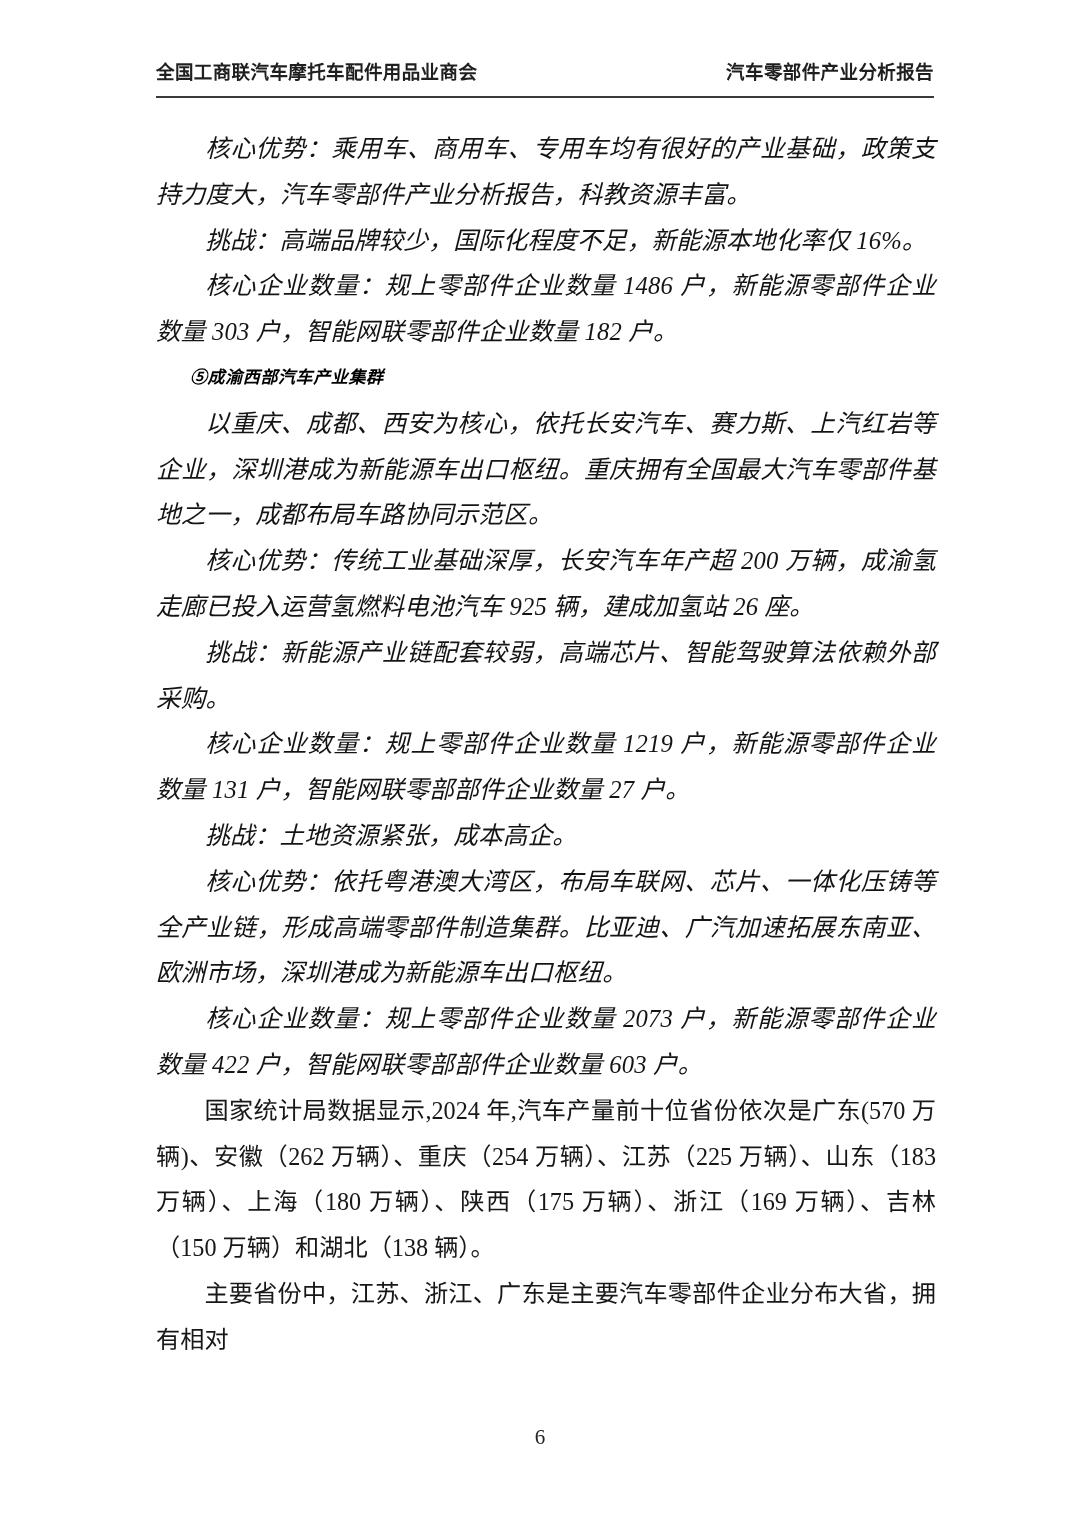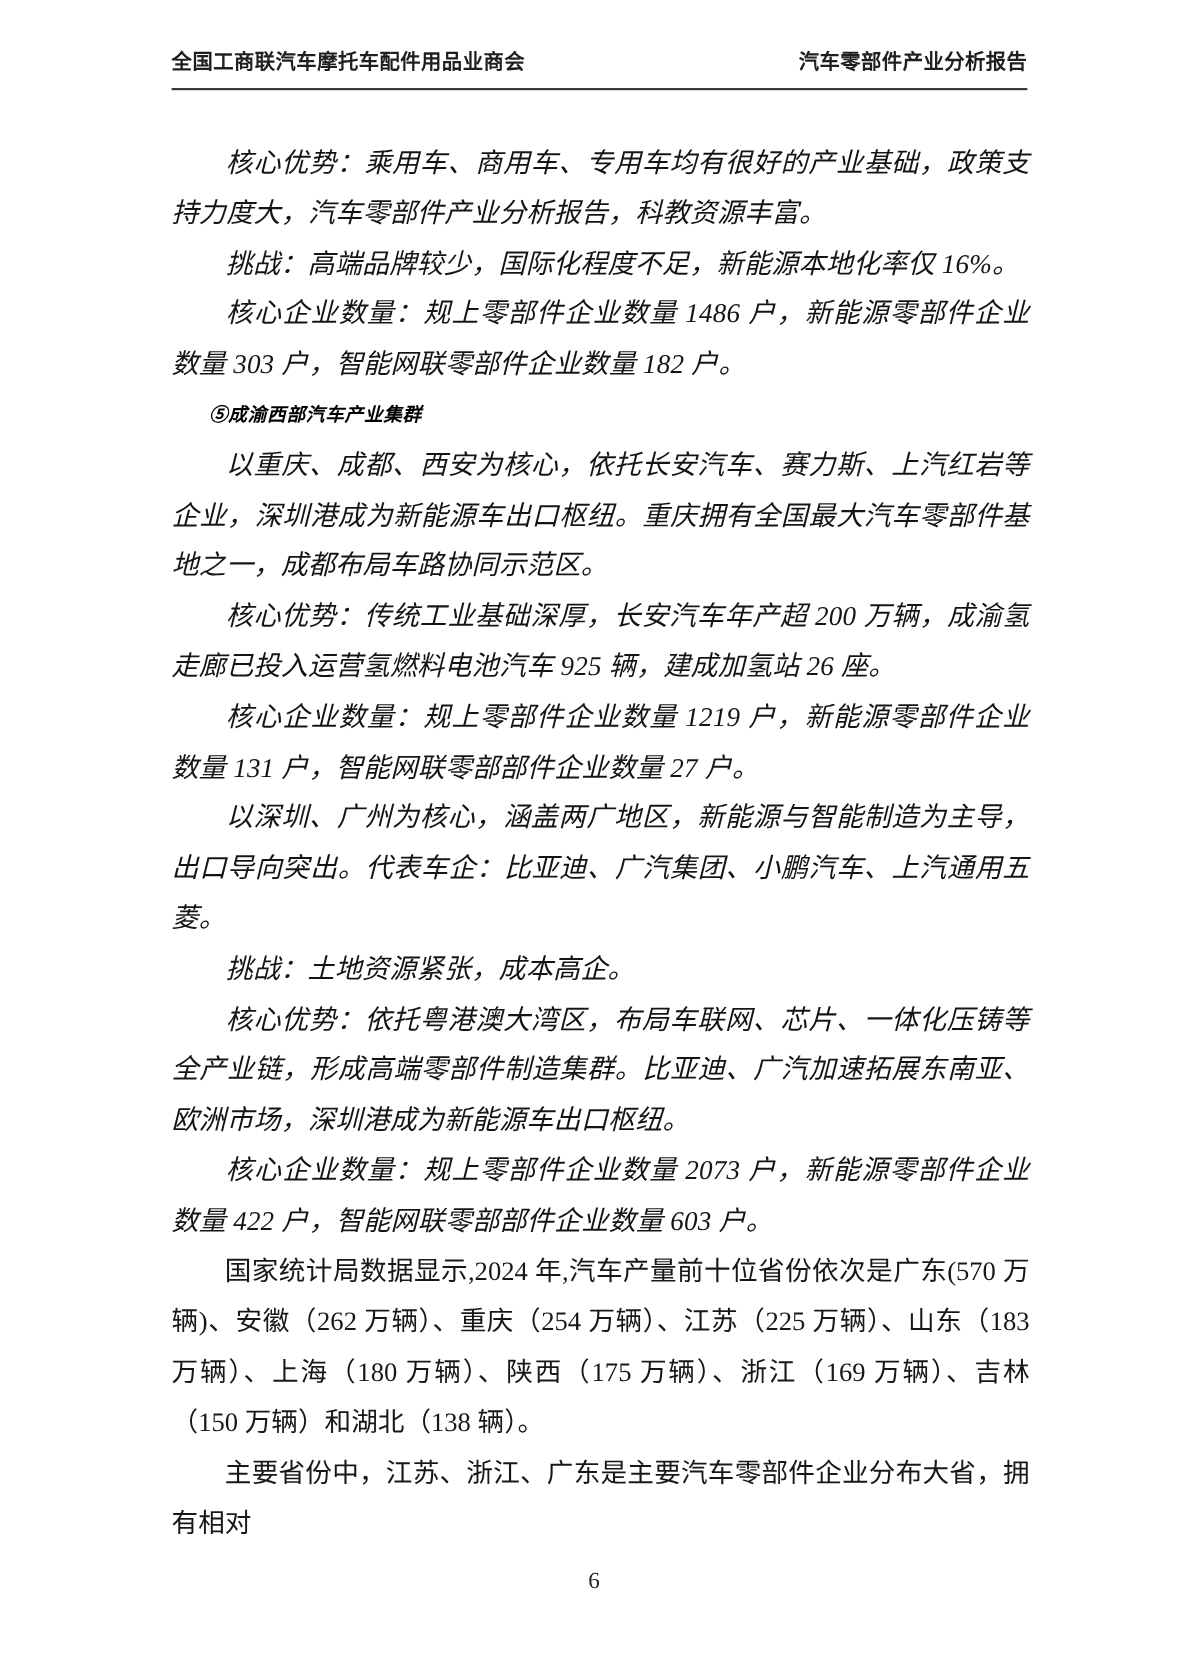--- a/index.html
+++ b/index.html
@@ -17,21 +17,21 @@
     overflow: hidden;
     font-family: "Liberation Serif", "DejaVu Serif", serif;
     color: #1a1a1a;
     -webkit-font-smoothing: antialiased;
   }
 
   
   .page-header {
     position: absolute;
     left: 156px;
-    top: 44px;
+    top: 60px;
     width: 778px;
     height: 38px;
     display: flex;
     align-items: flex-start;
     justify-content: space-between;
     border-bottom: 2.2px solid #3a3a3a;
     padding-bottom: 3px;
     box-sizing: border-box;
   }
   .page-header .hdr-text {
@@ -126,22 +126,22 @@
     <span class="hdr-text hdr-right">汽车零部件产业分析报告</span>
   </div>
 
   <div class="body-col" id="body-col">
       <p class="para indent">核心优势：乘用车、商用车、专用车均有很好的产业基础，政策支持力度大，汽车零部件产业分析报告，科教资源丰富。</p>
       <p class="para indent">挑战：高端品牌较少，国际化程度不足，新能源本地化率仅 16%。</p>
       <p class="para indent">核心企业数量：规上零部件企业数量 1486 户，新能源零部件企业数量 303 户，智能网联零部件企业数量 182 户。</p>
       <p class="heading">⑤成渝西部汽车产业集群</p>
       <p class="para indent">以重庆、成都、西安为核心，依托长安汽车、赛力斯、上汽红岩等企业，深圳港成为新能源车出口枢纽。重庆拥有全国最大汽车零部件基地之一，成都布局车路协同示范区。</p>
       <p class="para indent">核心优势：传统工业基础深厚，长安汽车年产超 200 万辆，成渝氢走廊已投入运营氢燃料电池汽车 925 辆，建成加氢站 26 座。</p>
+      <p class="para indent">挑战：新能源产业链配套较弱，高端芯片、智能驾驶算法依赖外部采购。</p>
       <p class="para indent">核心企业数量：规上零部件企业数量 1219 户，新能源零部件企业数量 131 户，智能网联零部部件企业数量 27 户。</p>
-      <p class="para indent">以深圳、广州为核心，涵盖两广地区，新能源与智能制造为主导，出口导向突出。代表车企：比亚迪、广汽集团、小鹏汽车、上汽通用五菱。</p>
       <p class="para indent">挑战：土地资源紧张，成本高企。</p>
       <p class="para indent">核心优势：依托粤港澳大湾区，布局车联网、芯片、一体化压铸等全产业链，形成高端零部件制造集群。比亚迪、广汽加速拓展东南亚、欧洲市场，深圳港成为新能源车出口枢纽。</p>
       <p class="para indent">核心企业数量：规上零部件企业数量 2073 户，新能源零部件企业数量 422 户，智能网联零部部件企业数量 603 户。</p>
       <p class="stat">国家统计局数据显示,2024 年,汽车产量前十位省份依次是广东(570 万辆)、安徽（262 万辆）、重庆（254 万辆）、江苏（225 万辆）、山东（183 万辆）、上海（180 万辆）、陕西（175 万辆）、浙江（169 万辆）、吉林（150 万辆）和湖北（138 辆）。</p>
       <p class="stat">主要省份中，江苏、浙江、广东是主要汽车零部件企业分布大省，拥有相对</p>
     </div>
 
   <div class="page-footer">
     <span class="folio">6</span>
   </div>

